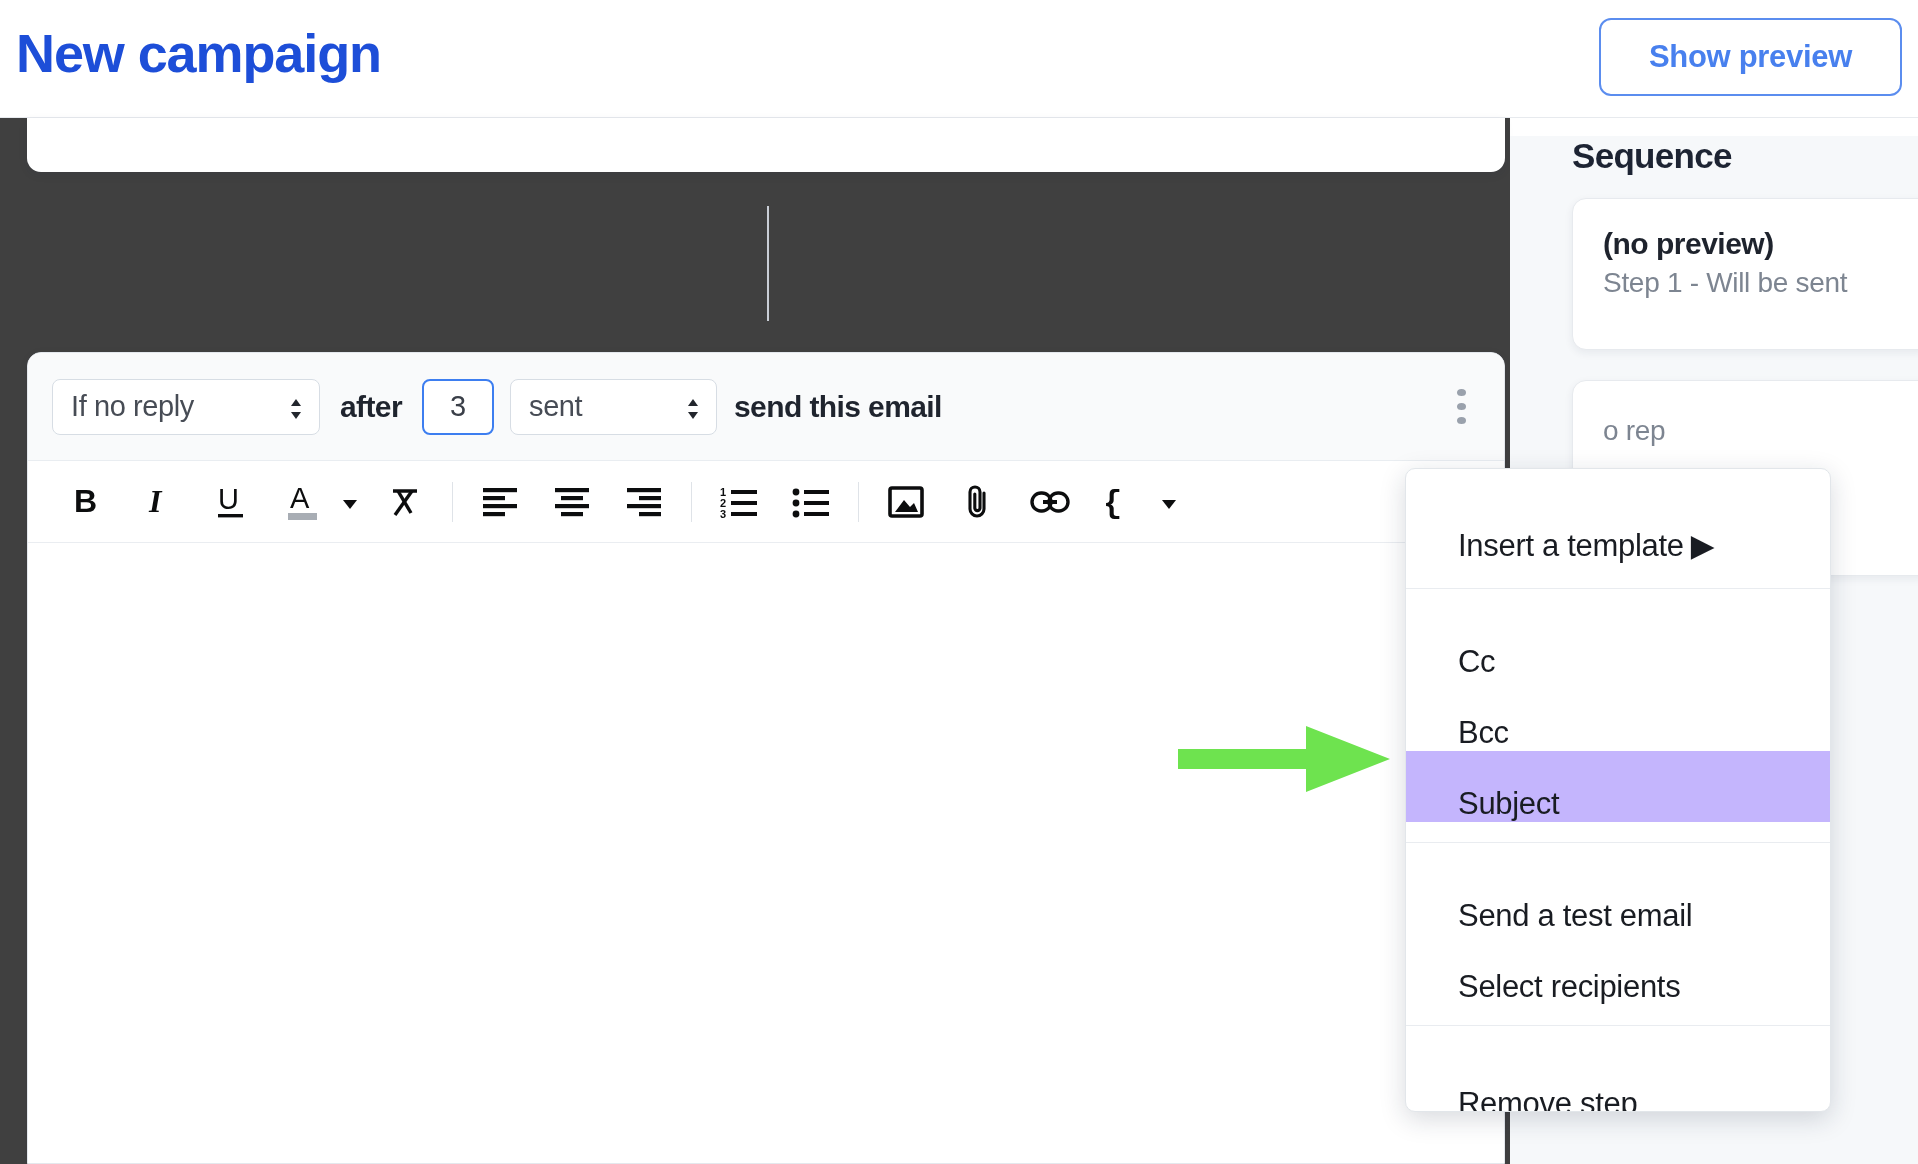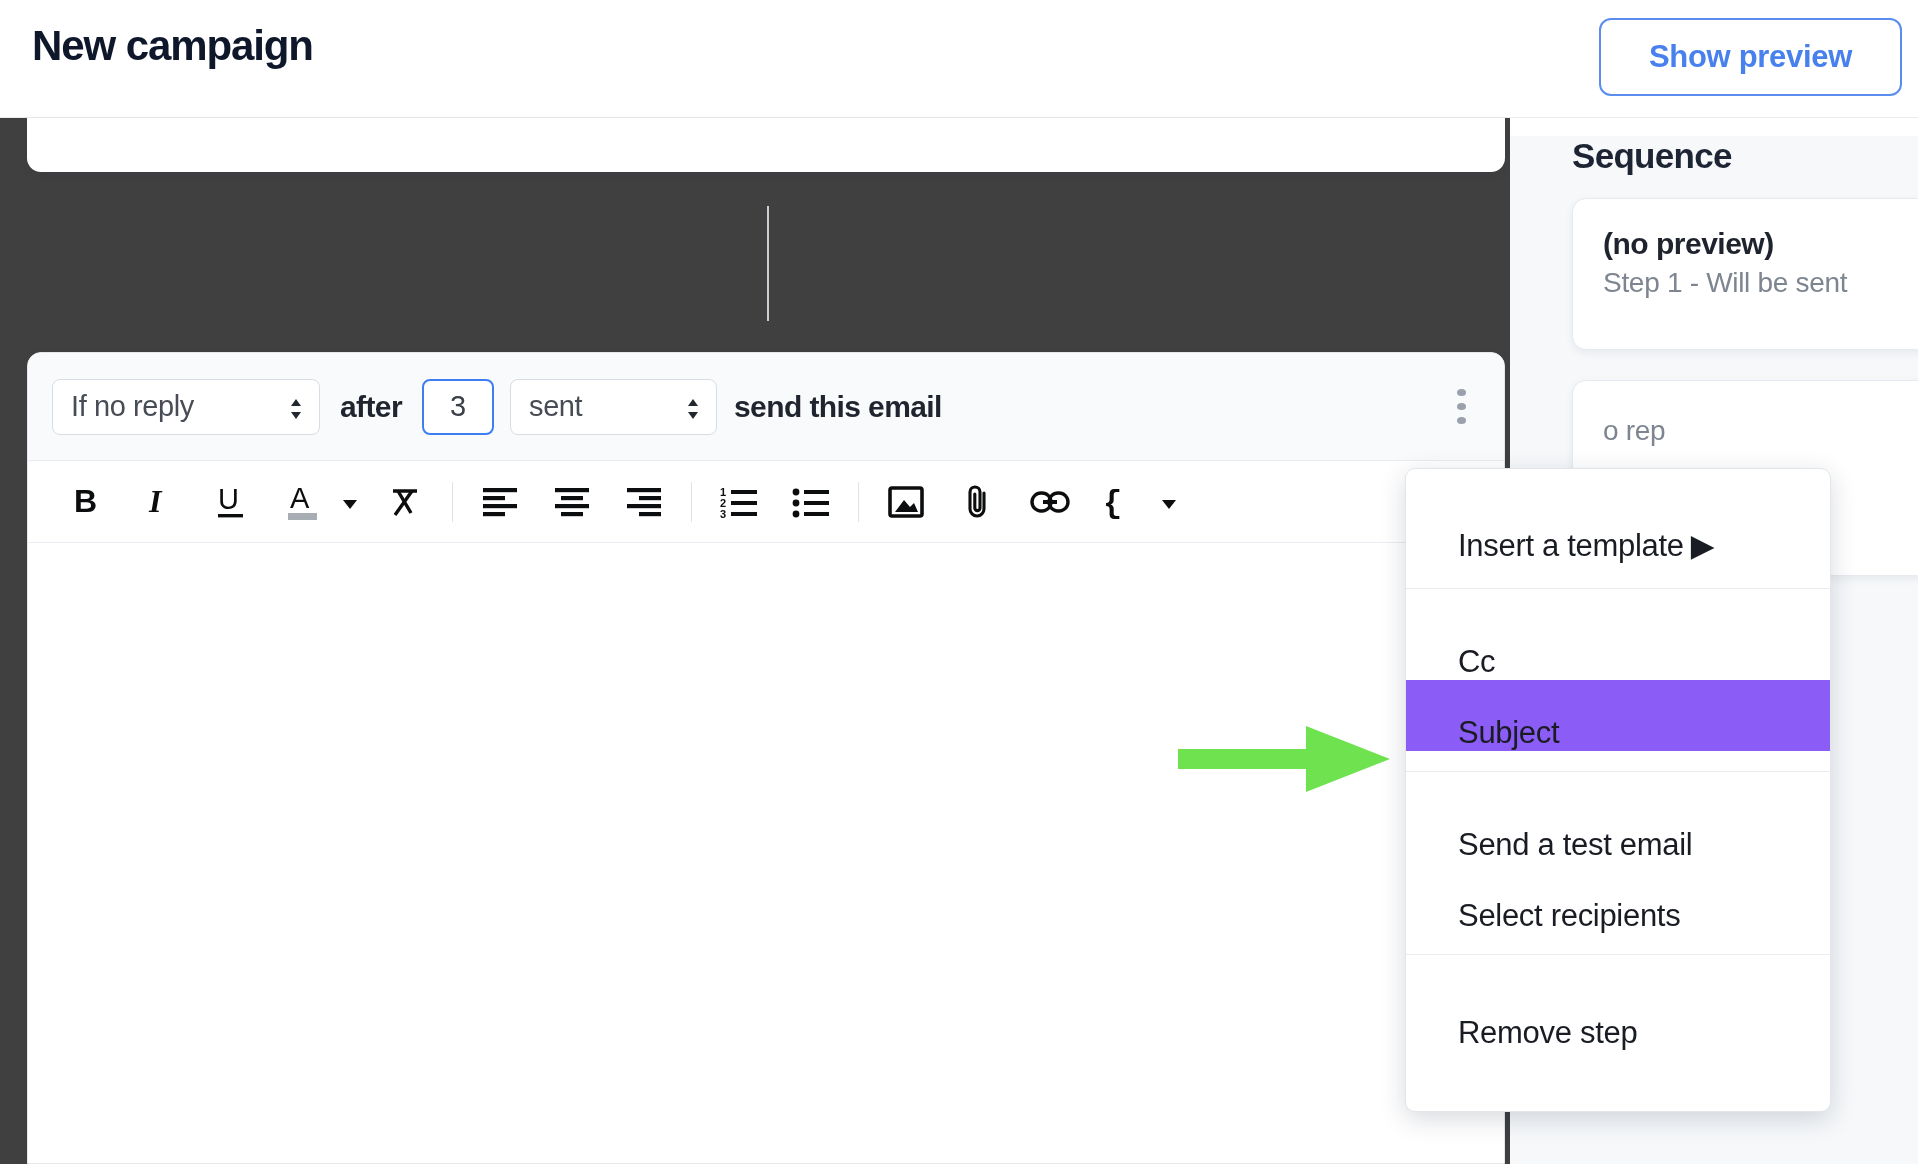--- a/index.html
+++ b/index.html
@@ -11,23 +11,23 @@
   }
   #root { position: relative; width: 1918px; height: 1164px; }
 
   
   .topbar {
     position: absolute; left: 0; top: 0; width: 1918px; height: 118px;
     background: #ffffff;
     border-bottom: 1px solid #e7eaee;
   }
   .page-title {
-    position: absolute; left: 32px; top: 22px;
-    font-size: 42px; font-weight: 700; letter-spacing: -1.1px;
-    color: #0f172a;
+    position: absolute; left: 16px; top: 22px;
+    font-size: 54px; font-weight: 700; letter-spacing: -1.1px;
+    color: #1d4ed8;
   }
   .preview-btn {
     position: absolute; right: 16px; top: 18px;
     width: 303px; height: 78px;
     border: 2px solid #5b8def; border-radius: 12px;
     background: #ffffff; color: #4880ee;
     font-family: "Liberation Sans", sans-serif;
     font-size: 31px; font-weight: 700; letter-spacing: -0.3px;
     cursor: pointer;
   }
@@ -158,21 +158,21 @@
     border: 1px solid #e2e6ea; border-radius: 10px;
     box-shadow: 0 7px 26px rgba(22,35,60,0.17);
     overflow: hidden;
   }
   .mi {
     height: 71px; display: flex; align-items: flex-end;
     padding-left: 52px;
     font-size: 31px; color: #191c22; letter-spacing: -0.3px;
     cursor: pointer; white-space: nowrap;
   }
-  .mi.active { background: #8b5cf6; }
+  .mi.active { background: #c4b5fd; }
   .mi .sub-arrow { margin-left: 7px; display: inline-block; }
   .msep { height: 1px; background: #e9ecf0; margin: 0; }
   .mpad-top { height: 24px; }
   .mpad-mid { height: 20px; }
   .mpad-bot { height: 25px; }
 
   
   .green-arrow {
     position: absolute; left: 1178px; top: 726px;
     width: 212px; height: 66px;
@@ -387,20 +387,21 @@
     <div class="mpad-top"></div>
     <div class="mi">
       <span>Insert a template</span>
       <span class="sub-arrow">▶</span>
     </div>
     <div class="mpad-top"></div>
     <div class="msep"></div>
 
     <div class="mpad-mid"></div>
     <div class="mi">Cc</div>
+    <div class="mi">Bcc</div>
     <div class="mi active">Subject</div>
     <div class="mpad-mid"></div>
     <div class="msep"></div>
 
     <div class="mpad-mid"></div>
     <div class="mi">Send a test email</div>
     <div class="mi">Select recipients</div>
     <div class="mpad-mid"></div>
     <div class="msep"></div>
 

